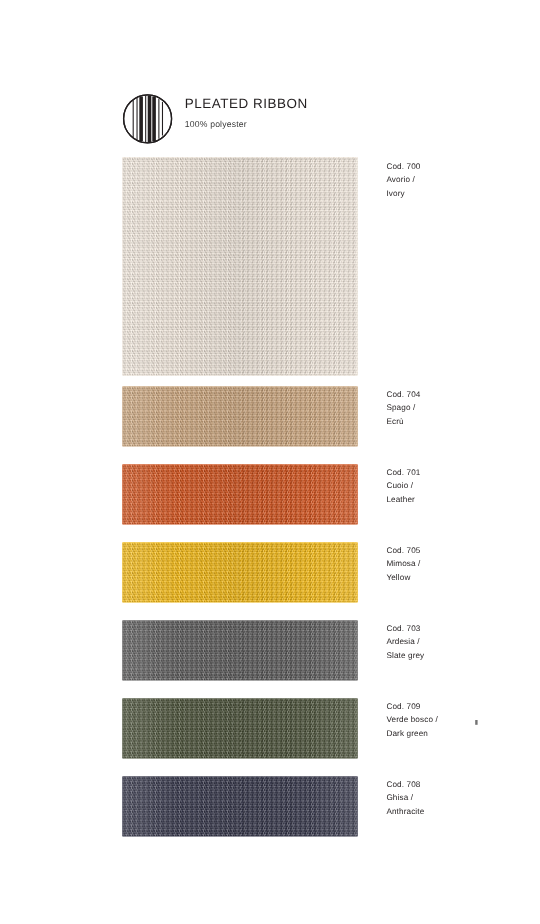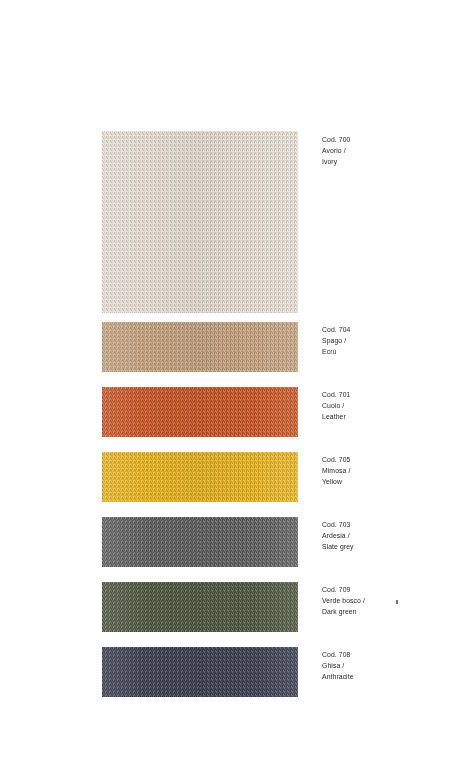--- a/index.html
+++ b/index.html
@@ -171,20 +171,42 @@
     height: 4px;
     background: #5b5b5b;
     opacity: 0.85;
   }
 </style>
 </head>
 <body>
 
 <div class="page">
 
+  <div class="header">
+    <div class="logo">
+      <svg width="42" height="42" viewBox="0 0 42 42" aria-hidden="true">
+        <circle cx="21" cy="21" r="20" fill="#ffffff" stroke="#231f20" stroke-width="1.1"></circle>
+        <g stroke="#231f20">
+          <line x1="9" y1="5.6" x2="9" y2="36.4" stroke-width="0.9"></line>
+          <line x1="12.2" y1="3.6" x2="12.2" y2="38.4" stroke-width="0.9"></line>
+          <line x1="15.6" y1="2.4" x2="15.6" y2="39.6" stroke-width="3.0"></line>
+          <line x1="19.4" y1="1.6" x2="19.4" y2="40.4" stroke-width="0.9"></line>
+          <line x1="22.6" y1="1.6" x2="22.6" y2="40.4" stroke-width="3.0"></line>
+          <line x1="26.4" y1="2.4" x2="26.4" y2="39.6" stroke-width="3.0"></line>
+          <line x1="30.4" y1="4.4" x2="30.4" y2="37.6" stroke-width="0.9"></line>
+          <line x1="33.4" y1="7.0" x2="33.4" y2="35.0" stroke-width="0.9"></line>
+        </g>
+        <circle cx="21" cy="21" r="20" fill="none" stroke="#231f20" stroke-width="1.1"></circle>
+      </svg>
+    </div>
+    <div class="header-text">
+      <p class="brand-title">PLEATED RIBBON</p>
+      <p class="brand-sub">100% polyester</p>
+    </div>
+  </div>
 
   <div id="rows">
       <div class="swatch-row" style="top: 131px; height: 182px;">
         <div class="swatch" style="height: 182px; background: rgb(246, 236, 224);">
           <div class="swatch-weave">
             <div class="weave-left">
               <div class="twill l" style="--base: #f6ece0;"></div>
             </div>
             <div class="weave-right">
               <div class="twill r" style="--base: #f6ece0;"></div>

